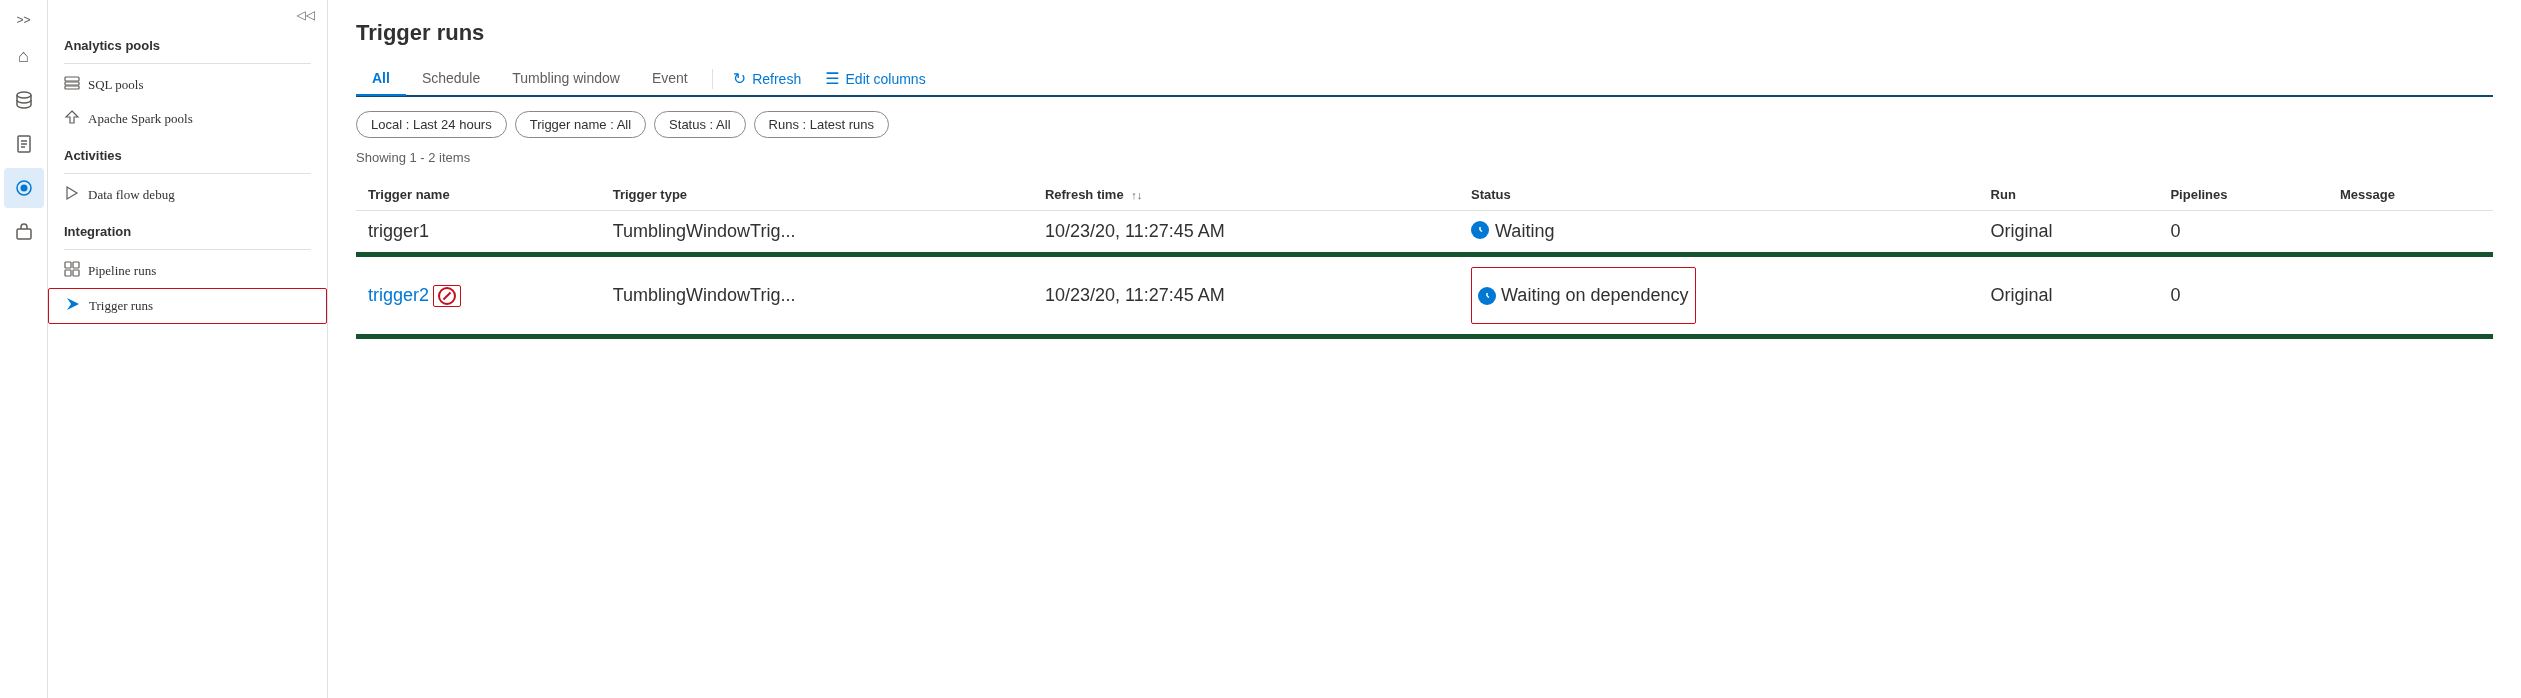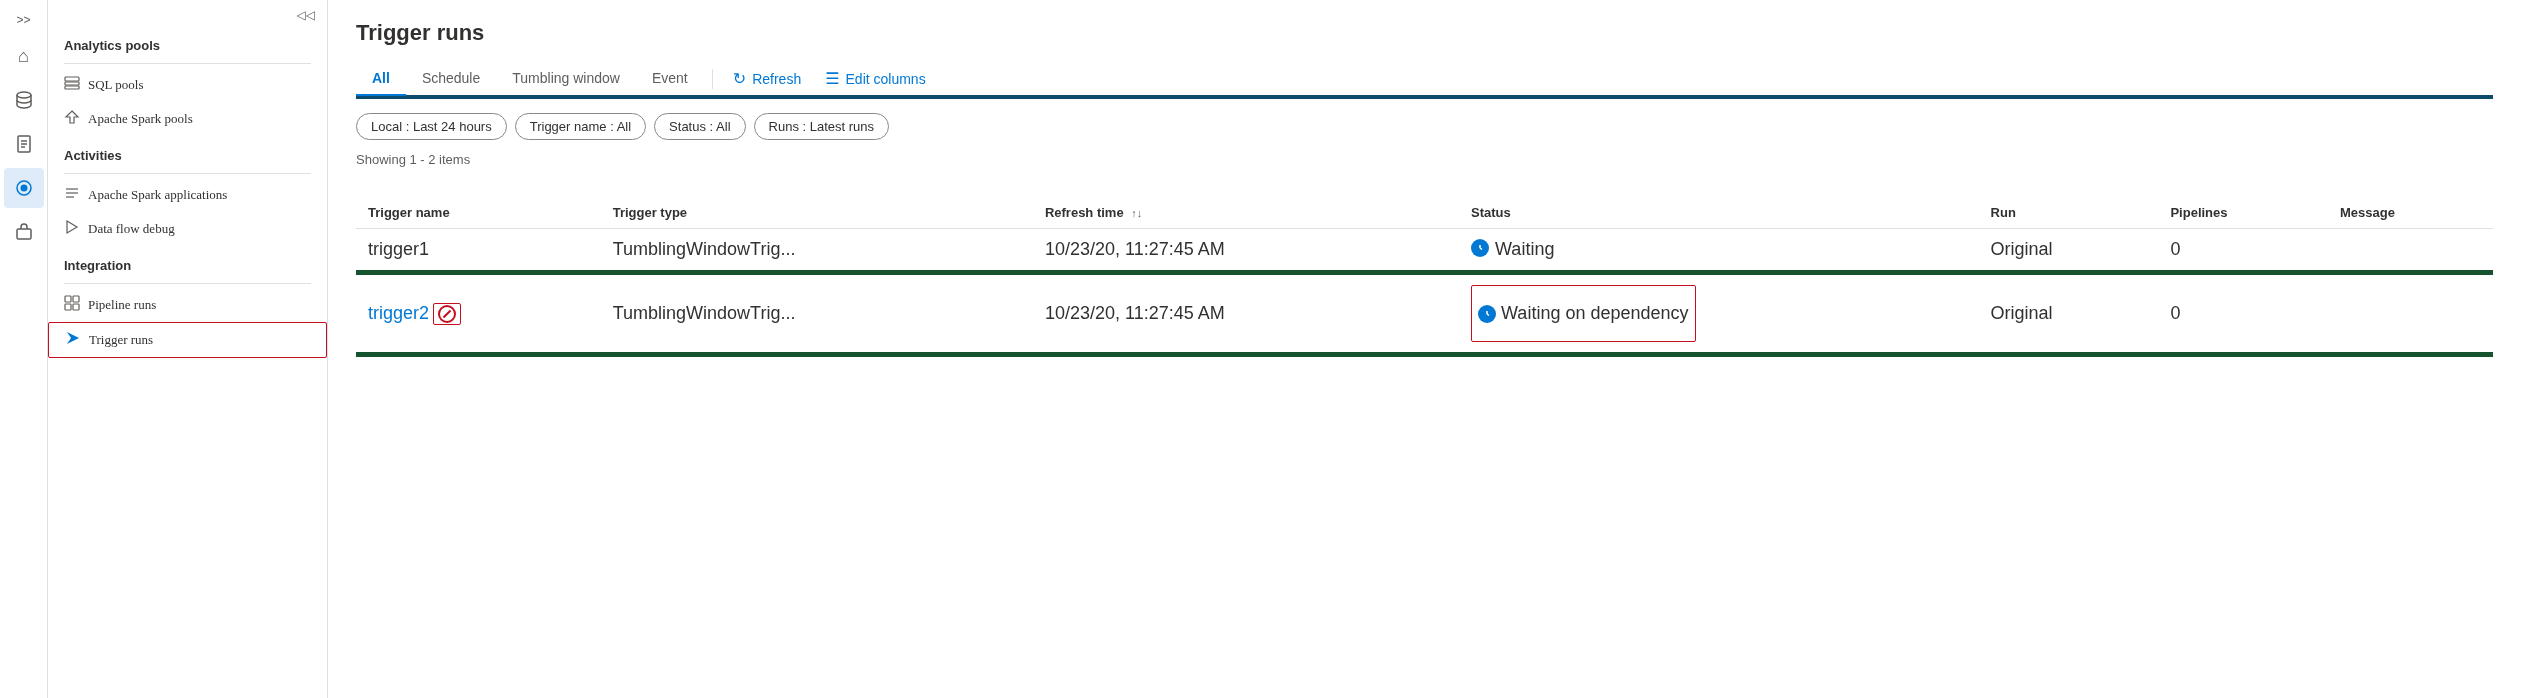--- a/index.html
+++ b/index.html
@@ -109,21 +109,21 @@
       font-size: 22px;
       font-weight: 600;
       color: #323130;
       margin-bottom: 16px;
     }
 
     
     .tab-bar {
       display: flex;
       align-items: center;
-      border-bottom: 4px solid #0c4a6e;
+      border-bottom: 2px solid #0c4a6e;
       margin-bottom: 14px;
       gap: 0;
     }
     .tab {
       padding: 8px 16px;
       cursor: pointer;
       font-size: 14px;
       color: #605e5c;
       border-bottom: 2px solid transparent;
       margin-bottom: -1px;
@@ -165,21 +165,21 @@
       cursor: pointer;
       color: #323130;
       background: #fff;
       text-align: center;
     }
 
     
     .showing-text {
       font-size: 13px;
       color: #605e5c;
-      margin-bottom: 30px;
+      margin-bottom: 14px;
     }
 
     
     .data-table {
       width: 100%;
       border-collapse: collapse;
     }
     .data-table th {
       text-align: left;
       font-weight: 600;
@@ -320,30 +320,20 @@
           <polygon points="8,2 14,8 10,8 10,14 6,14 6,8 2,8" fill="none" stroke="#605e5c" stroke-width="1.2"></polygon>
         </svg>
     </span>
     <span>Apache Spark pools</span>
   </div>
 
   <div class="sidebar-section-title">Activities</div>
   <div class="sidebar-divider"></div>
 
 
-  <div class="sidebar-item">
-    <span class="item-icon">
-      <svg width="16" height="16" viewBox="0 0 16 16" fill="none">
-          <line x1="2" y1="4" x2="14" y2="4" stroke="#605e5c" stroke-width="1.2"></line>
-          <line x1="2" y1="8" x2="14" y2="8" stroke="#605e5c" stroke-width="1.2"></line>
-          <line x1="2" y1="12" x2="10" y2="12" stroke="#605e5c" stroke-width="1.2"></line>
-        </svg>
-    </span>
-    <span>Apache Spark applications</span>
-  </div>
 
   <div class="sidebar-item">
     <span class="item-icon">
       <svg width="16" height="16" viewBox="0 0 16 16" fill="none">
           <polygon points="3,2 13,8 3,14" fill="none" stroke="#605e5c" stroke-width="1.2"></polygon>
         </svg>
     </span>
     <span>Data flow debug</span>
   </div>
 

